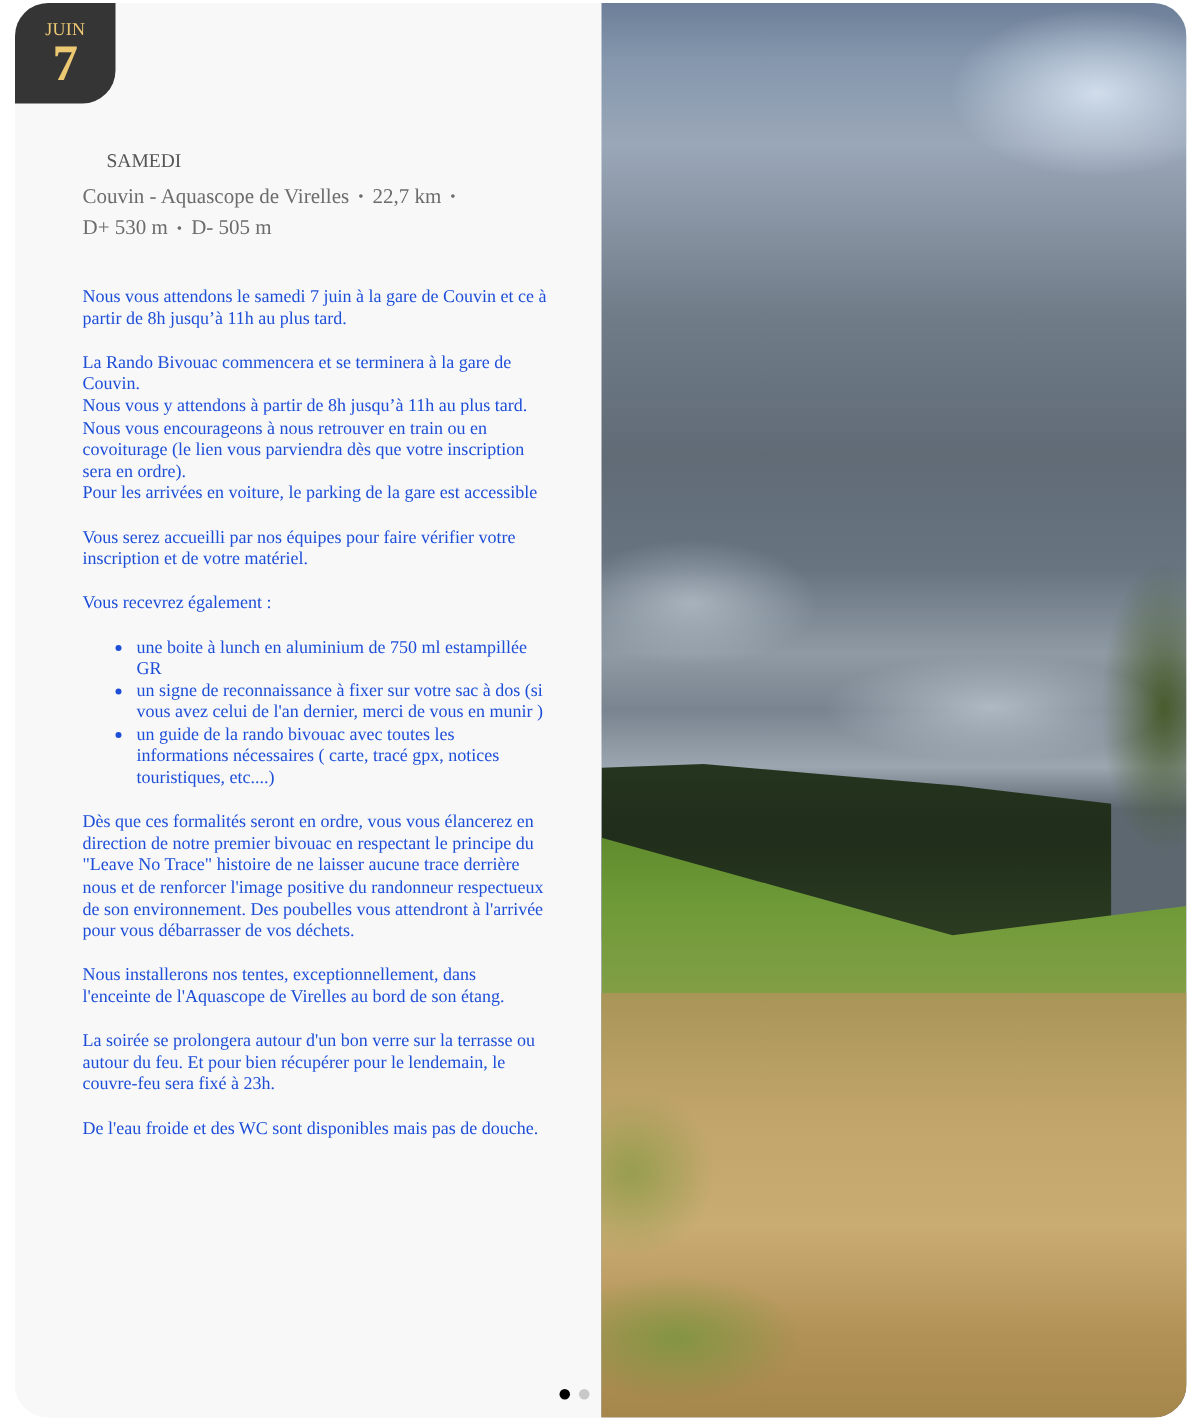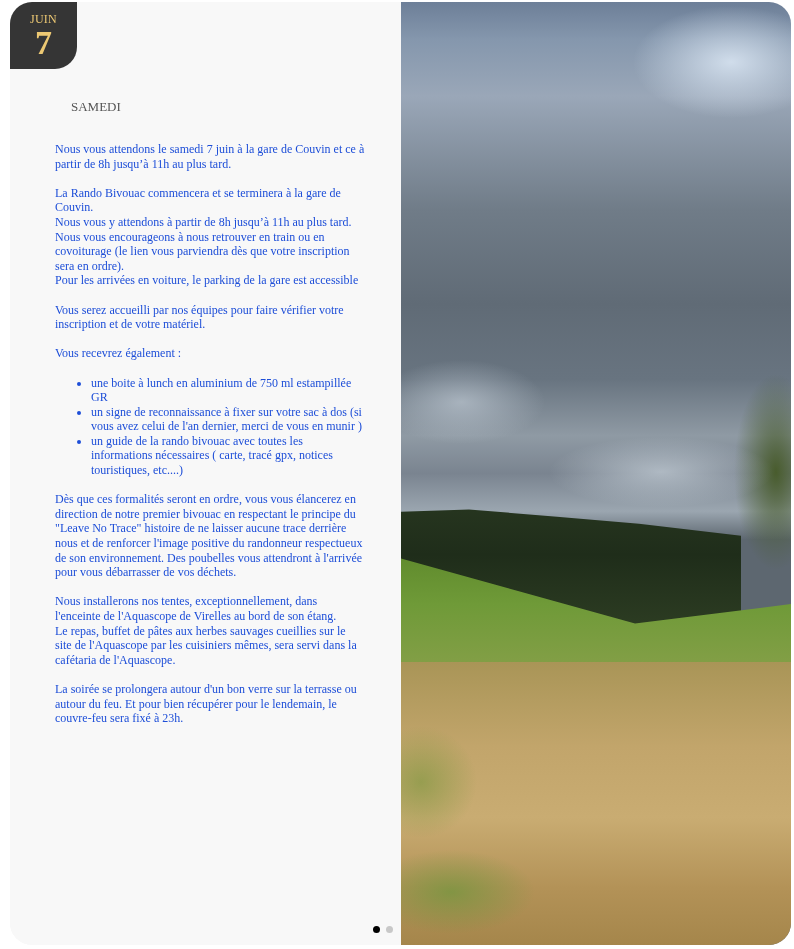--- a/index.html
+++ b/index.html
@@ -79,42 +79,46 @@
 
 <div class="card">
   <div class="left-pane">
     <div class="date-badge">
       <span class="date-month">JUIN</span>
       <span class="date-day">7</span>
     </div>
 
     <div class="content">
       <p class="weekday">SAMEDI</p>
+      <p class="meta">
+        <span>Couvin - Aquascope de Virelles</span><span class="dot">•</span><span>22,7 km</span><span class="dot">•</span><br>
+        <span>D+ 530 m</span><span class="dot">•</span><span>D- 505 m</span>
+      </p>
 
       <div class="body-text">
         <p>Nous vous attendons le samedi 7 juin à la gare de Couvin et ce à partir de 8h jusqu’à 11h au plus tard.</p>
         <p>
           <span>La Rando Bivouac commencera et se terminera à la gare de Couvin.</span><br>
           <span>Nous vous y attendons à partir de 8h jusqu’à 11h au plus tard.</span><br>
           <span>Nous vous encourageons à nous retrouver en train ou en covoiturage (le lien vous parviendra dès que votre inscription sera en ordre).</span><br>
           <span>Pour les arrivées en voiture, le parking de la gare est accessible</span>
         </p>
         <p>Vous serez accueilli par nos équipes pour faire vérifier votre inscription et de votre matériel.</p>
         <p>Vous recevrez également :</p>
         <ul>
           <li>une boite à lunch en aluminium de 750 ml estampillée GR</li>
           <li>un signe de reconnaissance à fixer sur votre sac à dos (si vous avez celui de l'an dernier, merci de vous en munir )</li>
           <li>un guide de la rando bivouac avec toutes les informations nécessaires ( carte, tracé gpx, notices touristiques, etc....)</li>
         </ul>
         <p>Dès que ces formalités seront en ordre, vous vous élancerez en direction de notre premier bivouac en respectant le principe du "Leave No Trace" histoire de ne laisser aucune trace derrière nous et de renforcer l'image positive du randonneur respectueux de son environnement. Des poubelles vous attendront à l'arrivée pour vous débarrasser de vos déchets.</p>
         <p>
           <span>Nous installerons nos tentes, exceptionnellement, dans l'enceinte de l'Aquascope de Virelles au bord de son étang.</span><br>
-          <span>Le repas, buffet de pâtes aux herbes sauvages cueillies sur le site de l'Aquascope par les cuisiniers mêmes, sera servi dans la cafétaria de l'Aquascope.</span>
         </p>
         <p>La soirée se prolongera autour d'un bon verre sur la terrasse ou autour du feu. Et pour bien récupérer pour le lendemain, le couvre-feu sera fixé à 23h.</p>
+        <p>De l'eau froide et des WC sont disponibles mais pas de douche.</p>
       </div>
     </div>
   </div>
 
   <div class="photo">
     <div class="photo-sky-light"></div>
     <div class="photo-forest"></div>
     <div class="photo-meadow"></div>
     <div class="photo-grass"></div>
   </div>

